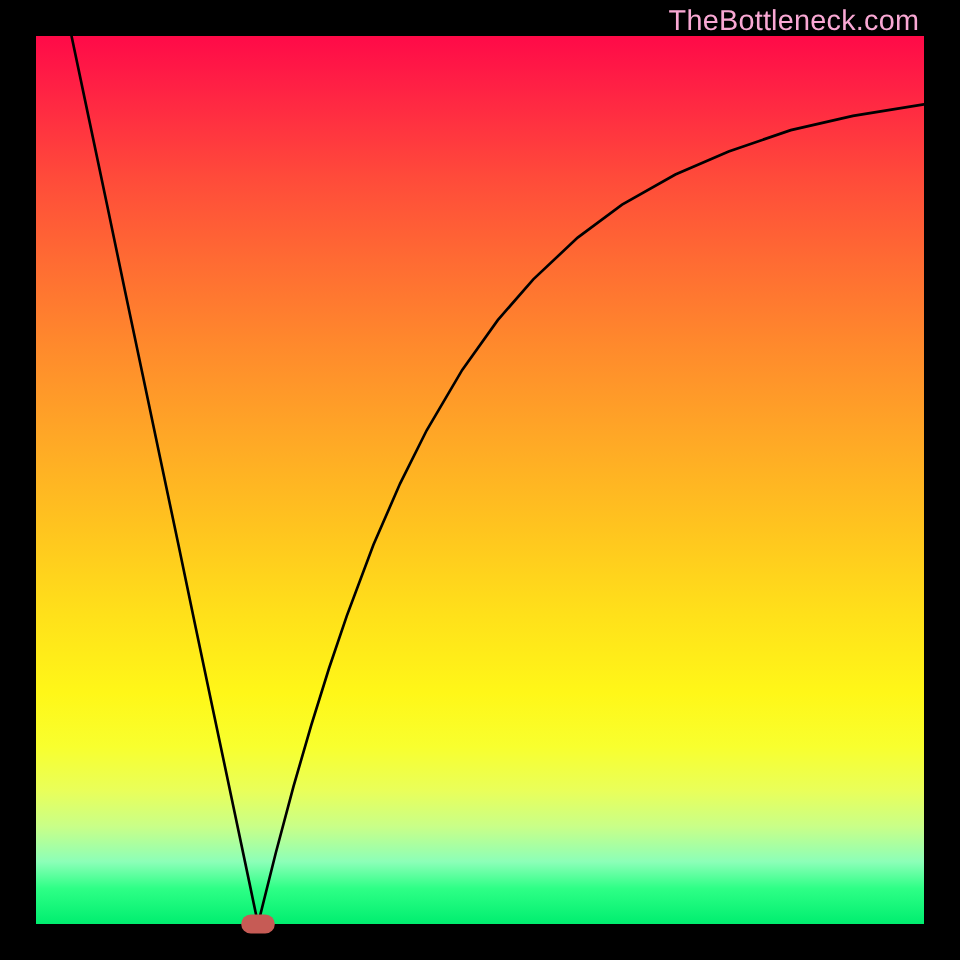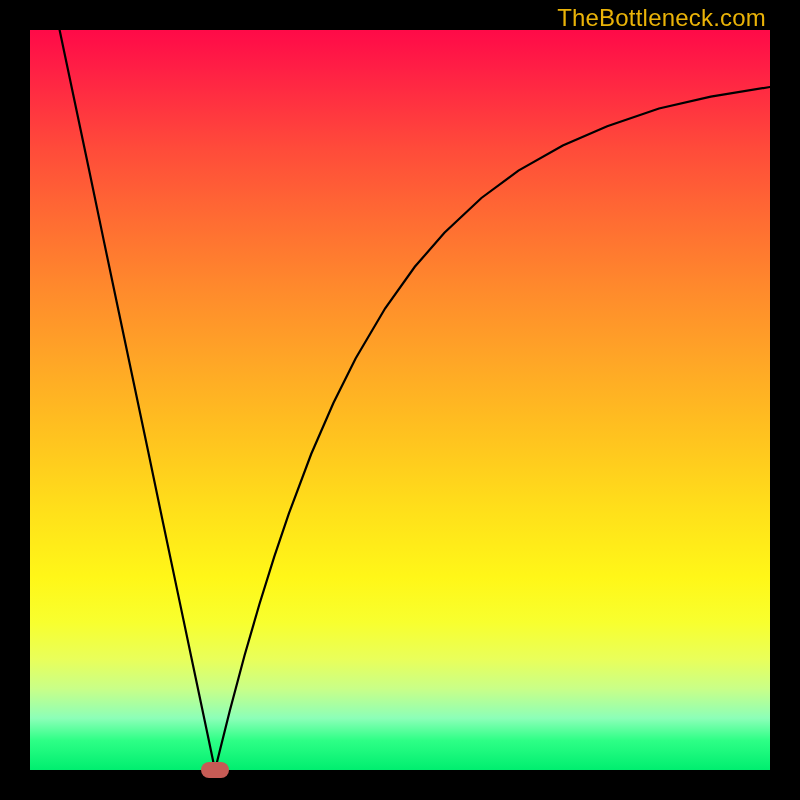--- a/index.html
+++ b/index.html
@@ -45,21 +45,21 @@
       #c9ff88 89%,
       #8cffb8 93%,
       #2eff86 96%,
       #00ee6f 100%
     );
   }
   .watermark {
     position: absolute;
     top: 4px;
     right: 34px;
-    color: #eab308;
+    color: #f9a8d4;
     font-size: 24px;
     letter-spacing: 0.2px;
     font-weight: 500;
   }
   svg.overlay {
     position: absolute;
     left: 0;
     top: 0;
     width: 100%;
     height: 100%;

